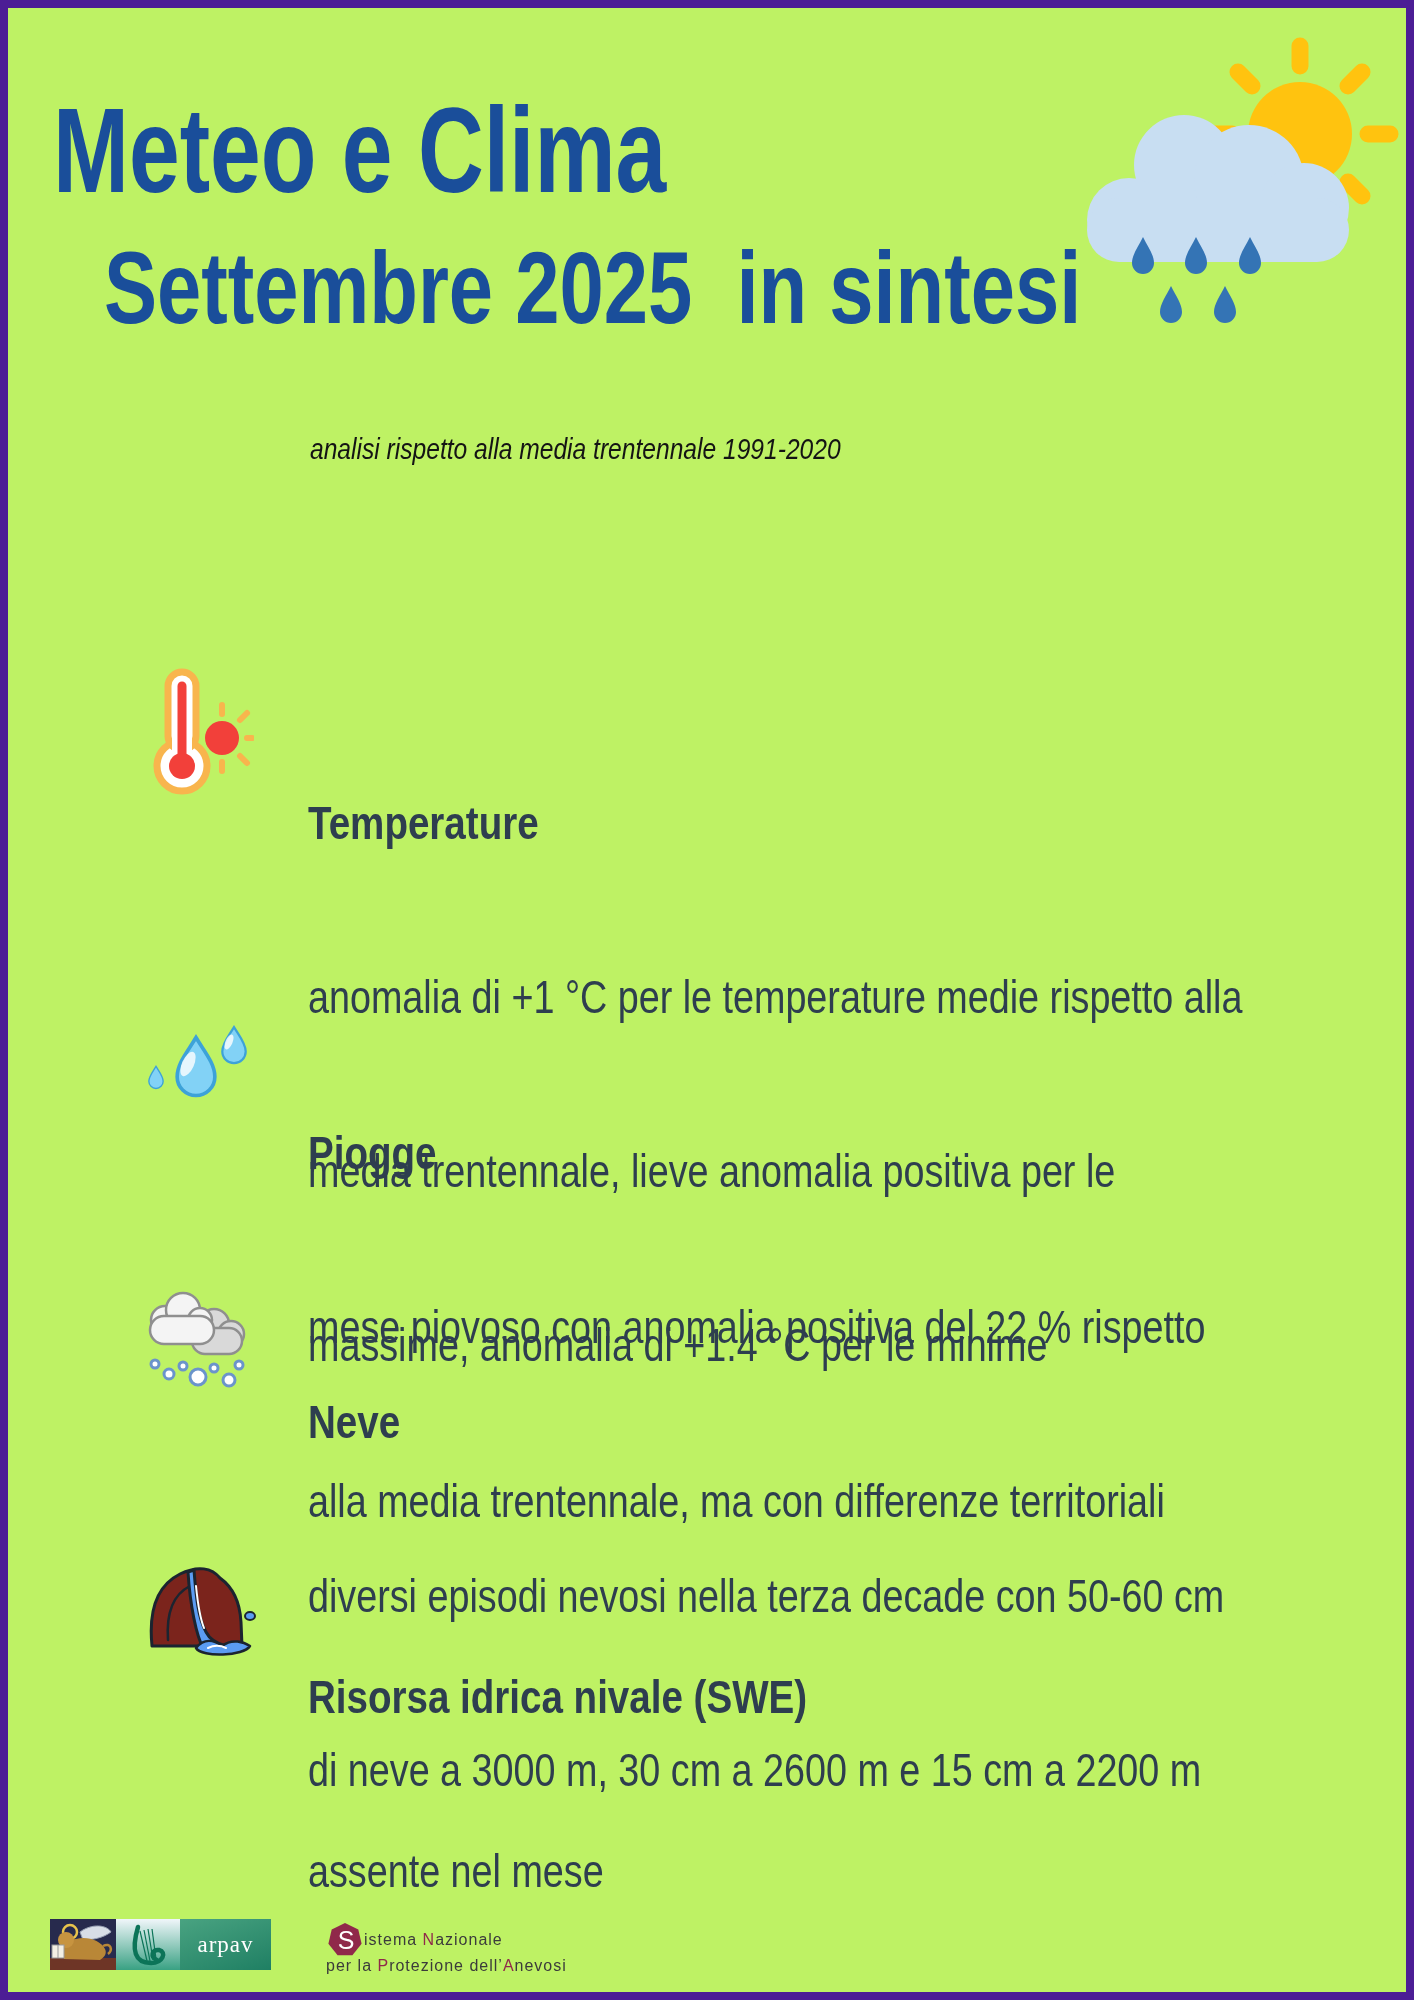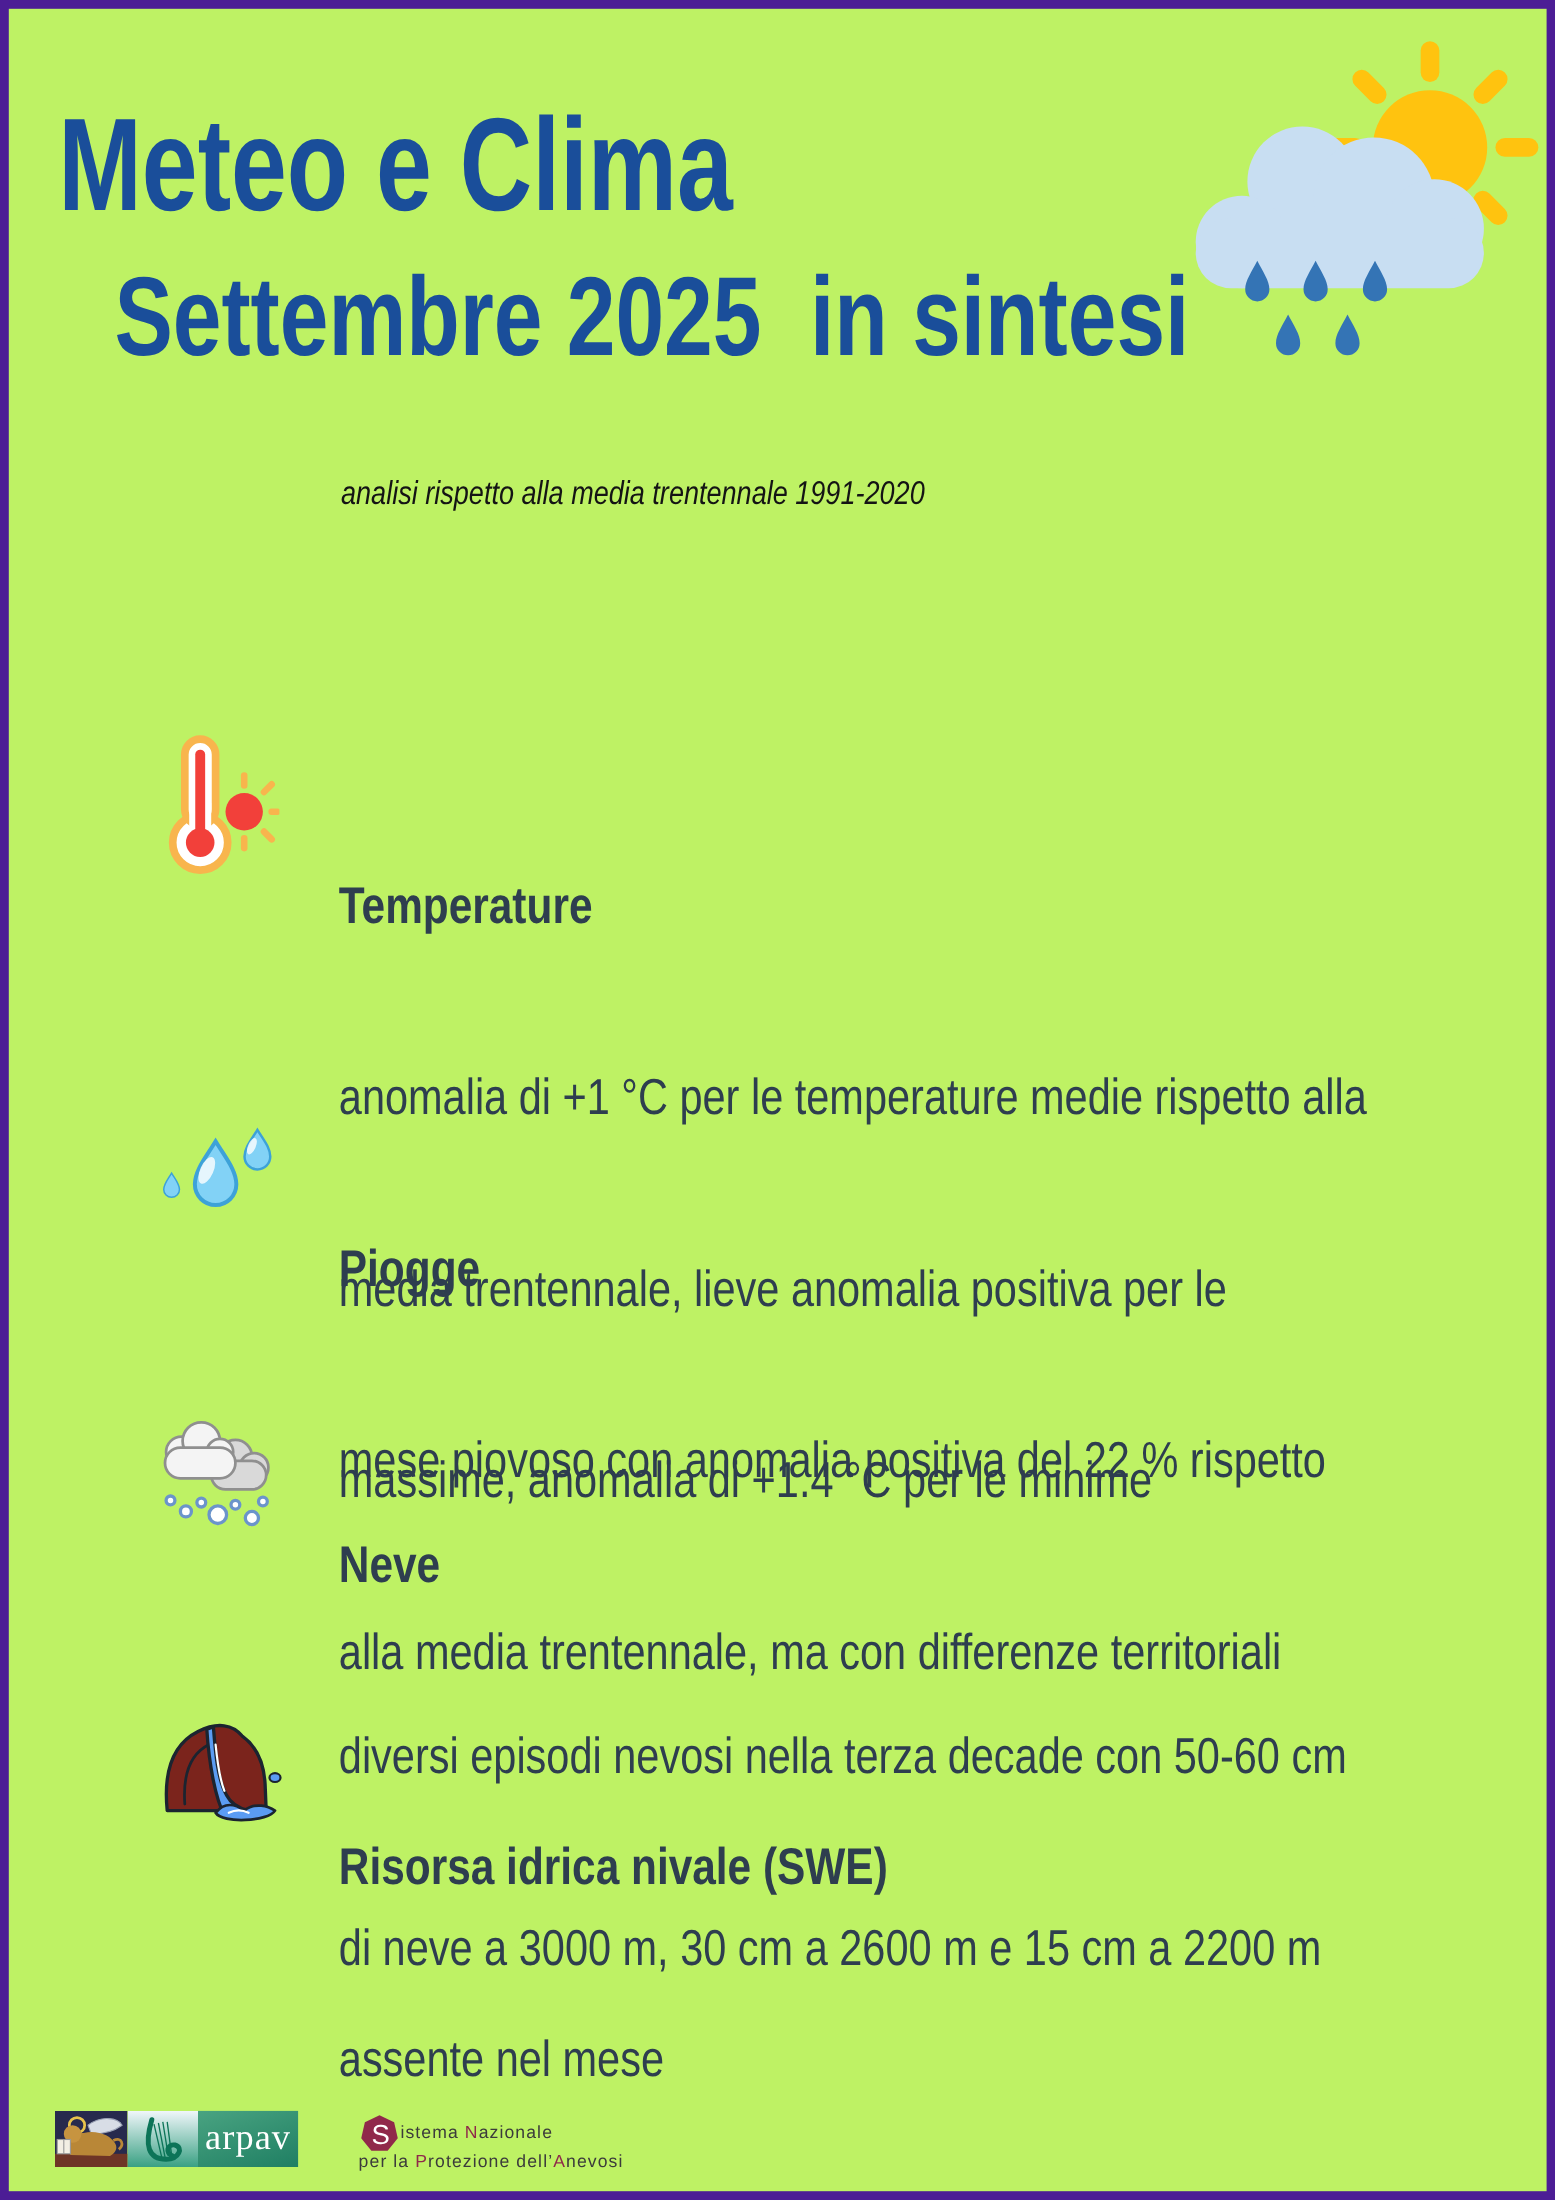--- a/index.html
+++ b/index.html
@@ -37,21 +37,21 @@
     transform:scaleX(.82);transform-origin:left top;white-space:pre;
   }
   .sec-heading{font-weight:bold;font-size:47px;}
   
   #arpav-logo{left:42px;top:1911px;width:221px;height:51px;display:flex;}
   #arpav-tile-text{
     width:91px;height:51px;background:linear-gradient(160deg,#49a381,#1f7f63);
     display:flex;align-items:center;justify-content:center;
   }
   #arpav-tile-text span{
-    color:#fff;font-family:"Liberation Serif",serif;font-size:33px;letter-spacing:1px;
+    color:#fff;font-family:"Liberation Serif",serif;font-size:23px;letter-spacing:1px;
   }
   #snpa-logo{left:316px;top:1908px;width:380px;height:70px;}
   #snpa-badge{position:absolute;left:2px;top:6px;}
   .snpa-line{font-size:16px;letter-spacing:1px;color:var(--snpa-grey);white-space:pre;line-height:26px;}
   #snpa-line1{margin-top:11px;padding-left:40px;}
   #snpa-line2{padding-left:2px;}
   .snpa-accent{color:var(--maroon);}
 </style>
 </head>
 <body>

